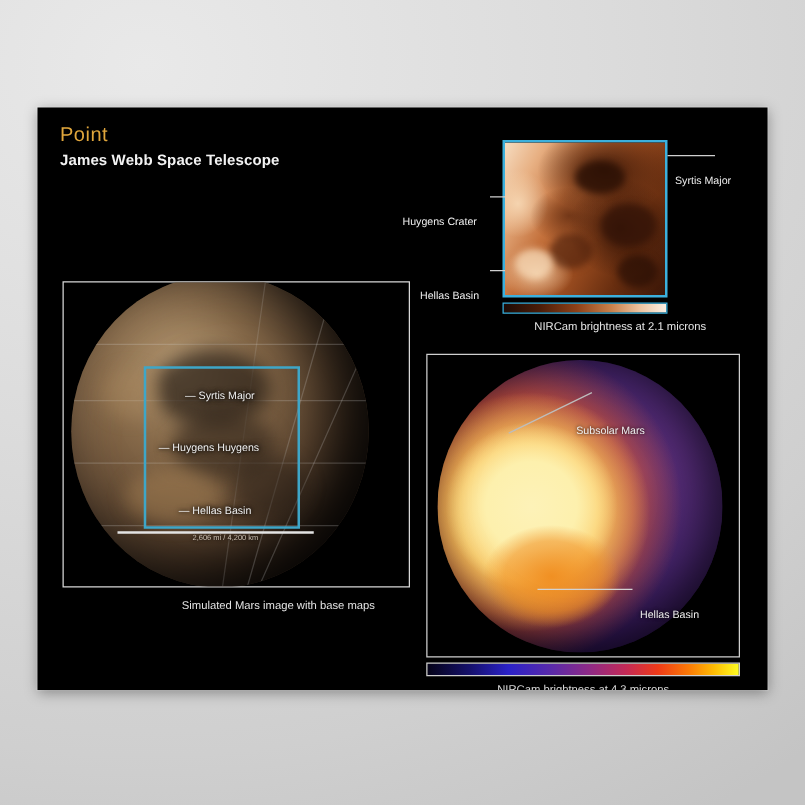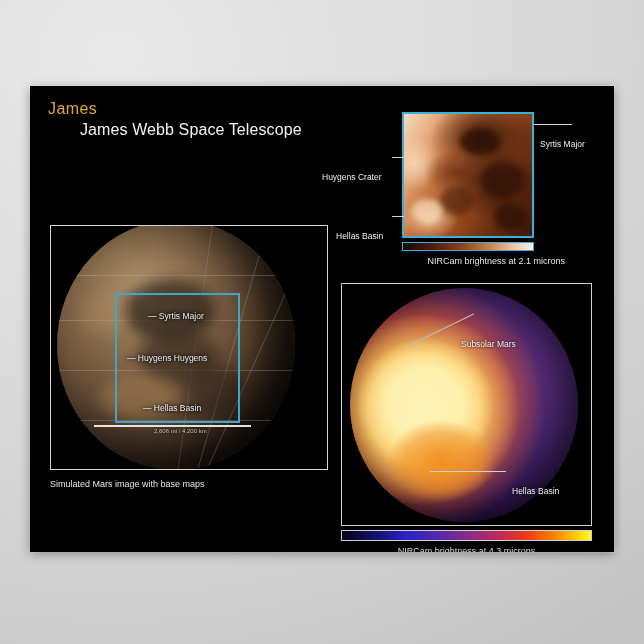--- a/index.html
+++ b/index.html
@@ -18,42 +18,42 @@
   #poster{
     position:absolute;left:30px;top:86px;width:584px;height:466px;
     background:#000;
     box-shadow:0 2px 10px rgba(0,0,0,0.35), 0 0 0 1px rgba(255,255,255,0.25);
     overflow:hidden;
   }
 
   
   #hdr{position:absolute;left:18px;top:14px;}
   .t-mars{font-size:16px;letter-spacing:.4px;font-weight:400;}
-  .t-jwst{font-size:16px;font-weight:normal;color:#f2f2f2;margin-top:3px;letter-spacing:.1px;margin-left:32px;}
+  .t-jwst{font-size:12px;font-weight:bold;color:#f2f2f2;margin-top:3px;letter-spacing:.1px;}
   .t-nir{font-size:11px;font-weight:bold;color:#e8e8e8;margin-top:2px;letter-spacing:.1px;}
 
   
   #leftpanel{position:absolute;left:20px;top:139px;width:278px;height:245px;
              border:1px solid #d8d8d8;box-sizing:border-box;overflow:hidden;background:#000;}
   #globe{position:absolute;left:6px;top:-6px;width:238px;height:250px;border-radius:50%;
      background:
        radial-gradient(circle at 36% 30%, rgba(190,160,120,.95) 0%, rgba(150,118,82,.9) 26%, rgba(104,78,54,.95) 52%, rgba(58,42,30,1) 78%, rgba(12,9,7,1) 100%);
      box-shadow:inset -26px -14px 52px rgba(0,0,0,.92), inset 10px 8px 34px rgba(255,220,180,.10);
   }
   .blotch{position:absolute;border-radius:50%;filter:blur(7px);}
   .grid-line{position:absolute;border:0;border-top:1px solid rgba(220,220,220,.22);}
   #gridwrap{position:absolute;inset:0;border-radius:50%;overflow:hidden;}
   #cyanbox{position:absolute;left:64px;top:67px;width:125px;height:130px;
            border:2px solid #3ea6c8;box-sizing:border-box;}
   .lbl{position:absolute;color:#f0f0f0;font-size:8.5px;white-space:nowrap;
        text-shadow:0 0 3px #000,0 0 5px #000;}
   #scalebar{position:absolute;left:43px;top:199px;width:157px;height:2px;background:#e3e3e3;}
   #scaletxt{position:absolute;left:103px;top:202px;font-size:6px;color:#cbbfb2;white-space:nowrap;
             text-shadow:0 0 3px #000;}
-  #leftcap{position:absolute;left:20px;top:392px;width:250px;text-align:left;
+  #leftcap{position:absolute;left:20px;top:392px;width:250px;text-align:right;
            font-size:9px;line-height:13px;color:#e4e4e4;}
 
   
   #trpanel{position:absolute;left:372px;top:26px;width:132px;height:126px;
            border:2px solid #3bb0dd;box-sizing:border-box;overflow:hidden;background:#120603;}
   #trimg{position:absolute;inset:0;
      background:
        radial-gradient(ellipse 58% 40% at 62% 18%, rgba(60,24,8,.96) 0%, rgba(60,24,8,0) 72%),
        radial-gradient(ellipse 46% 46% at 72% 56%, rgba(48,18,6,.92) 0%, rgba(48,18,6,0) 70%),
        radial-gradient(ellipse 34% 26% at 40% 48%, rgba(86,36,12,.7) 0%, rgba(86,36,12,0) 72%),
@@ -87,21 +87,21 @@
   #brcap{position:absolute;left:311px;top:460px;width:251px;text-align:center;font-size:9px;color:#d8d8d8;}
 </style>
 </head>
 <body>
 
 <div id="wall"></div>
 
 <div id="poster">
 
   <div id="hdr">
-    <div class="t-mars" style="color:#e0a63c">James</div>
+    <div class="t-mars" style="color:#e0a63c">Point</div>
     <div class="t-jwst">James Webb Space Telescope</div>
   </div>
 
   <div id="leftpanel">
     <div id="globe">
       <div id="gridwrap">
         <div class="grid-line" style="left:0;right:0;top:22%"></div>
         <div class="grid-line" style="left:0;right:0;top:40%"></div>
         <div class="grid-line" style="left:0;right:0;top:60%"></div>
         <div class="grid-line" style="left:0;right:0;top:80%"></div>

